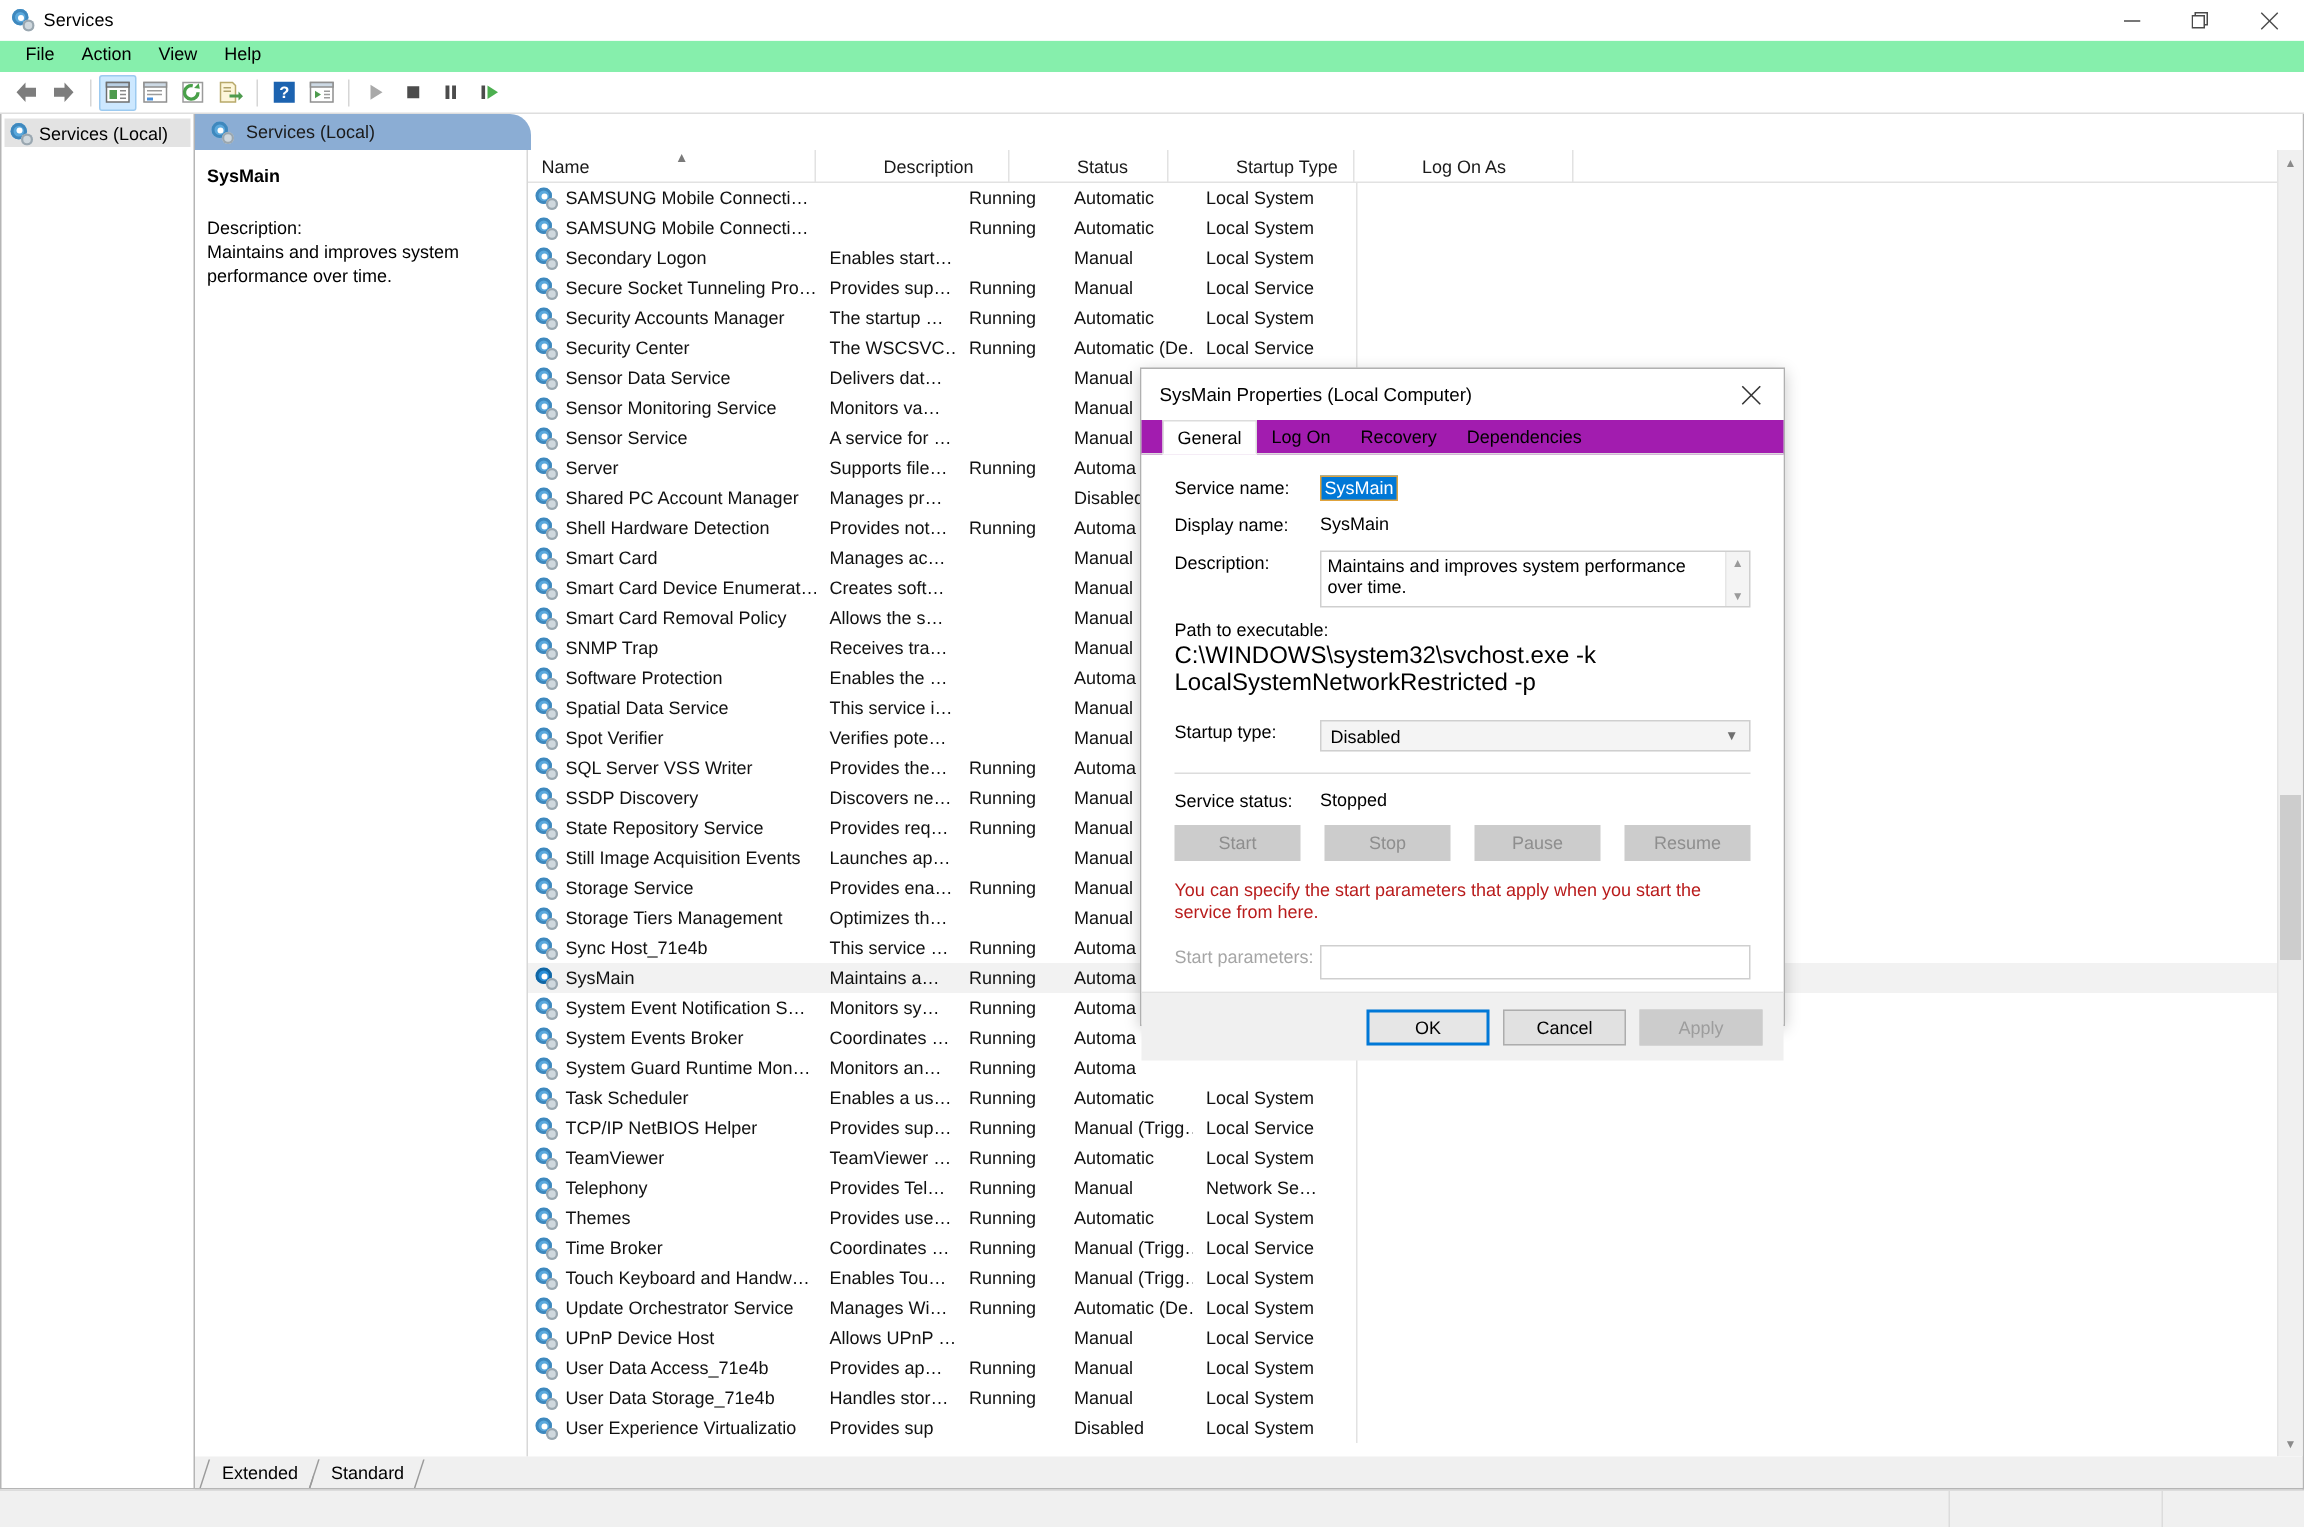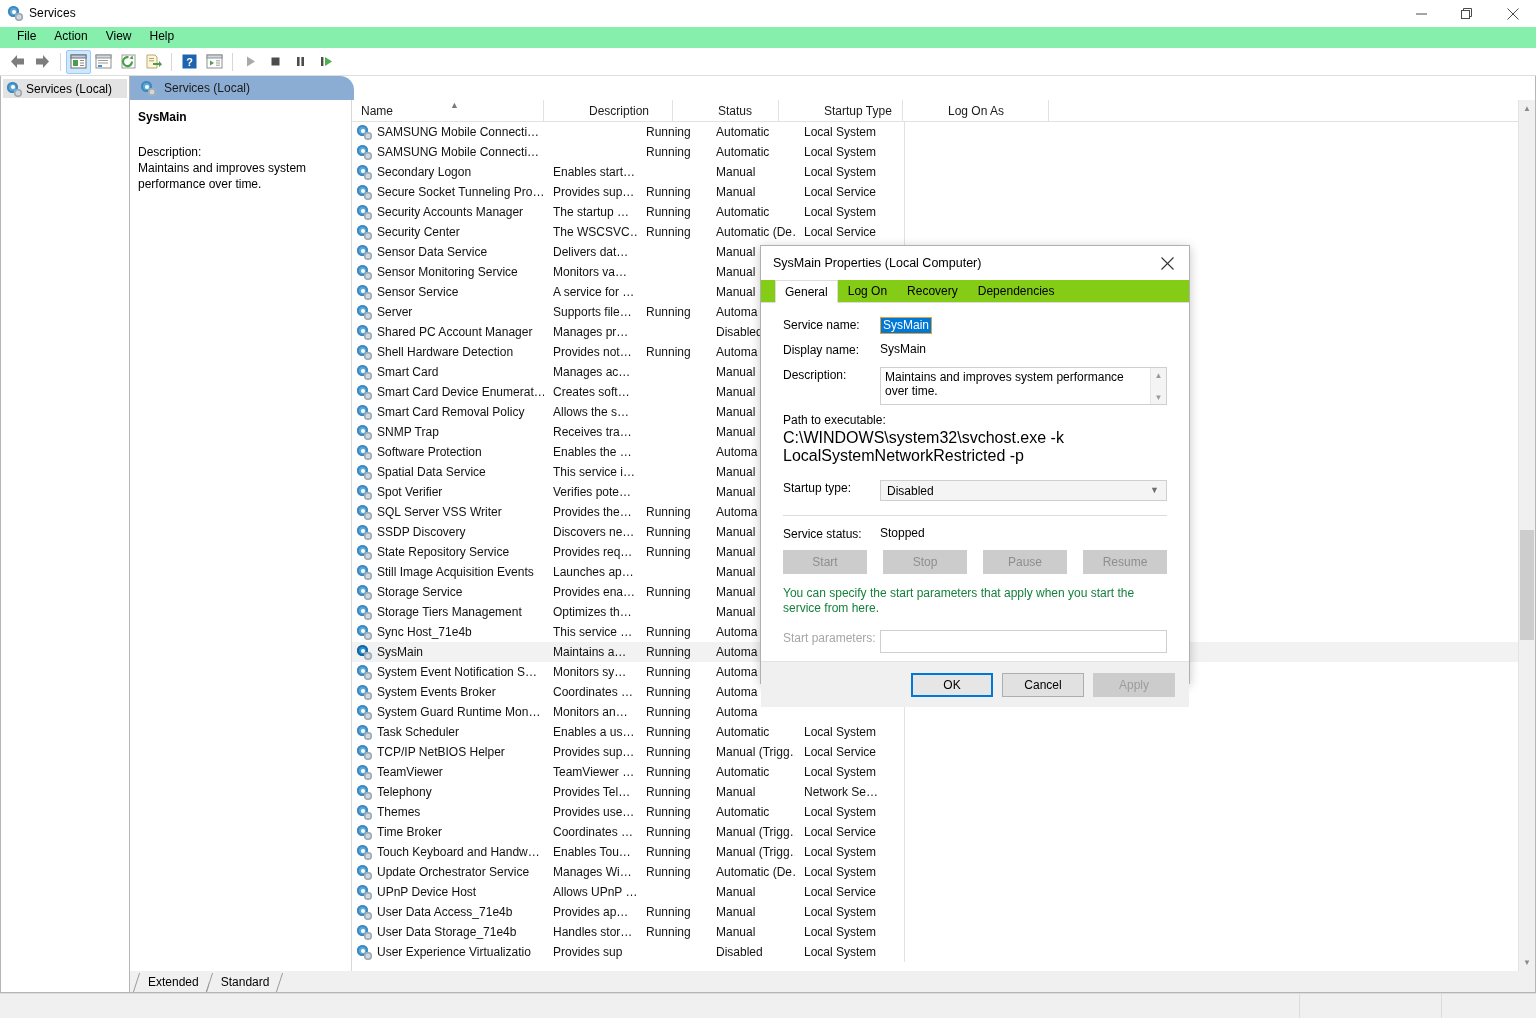--- a/index.html
+++ b/index.html
@@ -226,21 +226,21 @@
     display: flex; align-items: center; position: relative;
     padding-left: 12px;
   }
   #dlg-title .t { font-size: 12.5px; color: #000; }
   #dlg-close {
     position: absolute; right: 0; top: 0; width: 44px; height: 34px;
     display: flex; align-items: center; justify-content: center; color: #333;
   }
   #dlg-tabs {
     height: 23px; flex: 0 0 23px; display: flex; align-items: flex-end;
-    background: #84cc16;
+    background: #a21caf;
     padding-left: 14px;
     border-bottom: 1px solid #dcdcdc;
     position: relative; z-index: 2;
   }
   .dtab {
     height: 23px; line-height: 22px; padding: 0 9px;
     font-size: 12px; color: #000;
     border: 1px solid transparent;
   }
   .dtab.active {
@@ -276,21 +276,21 @@
     font-size: 12px; color: #000; position: relative;
   }
   .select-box .chev { position: absolute; right: 7px; top: 4px; color: #6f6f6f; font-size: 9px;}
   .hr-sep { height: 1px; background: #dcdcdc; margin: 14px 0 10px 0; }
   .btn-row { display: flex; gap: 16px; margin-top: 9px; }
   .sbtn {
     flex: 1 1 0; height: 24px; background: #cccccc; color: #8e8e8e;
     display: flex; align-items: center; justify-content: center; font-size: 12px;
     border: none;
   }
-  .hint { font-size: 12px; color: #15803d; line-height: 15px; margin-top: 12px; }
+  .hint { font-size: 12px; color: #b91c1c; line-height: 15px; margin-top: 12px; }
   .param-input {
     flex: 1 1 auto; height: 23px; border: 1px solid #cfcfcf; background: #fff;
   }
   #dlg-footer {
     height: 46px; flex: 0 0 46px; background: #f0f0f0;
     display: flex; align-items: center; justify-content: flex-end;
     padding-right: 14px; gap: 9px;
     border-top: 1px solid #e3e3e3;
   }
   .fbtn {

